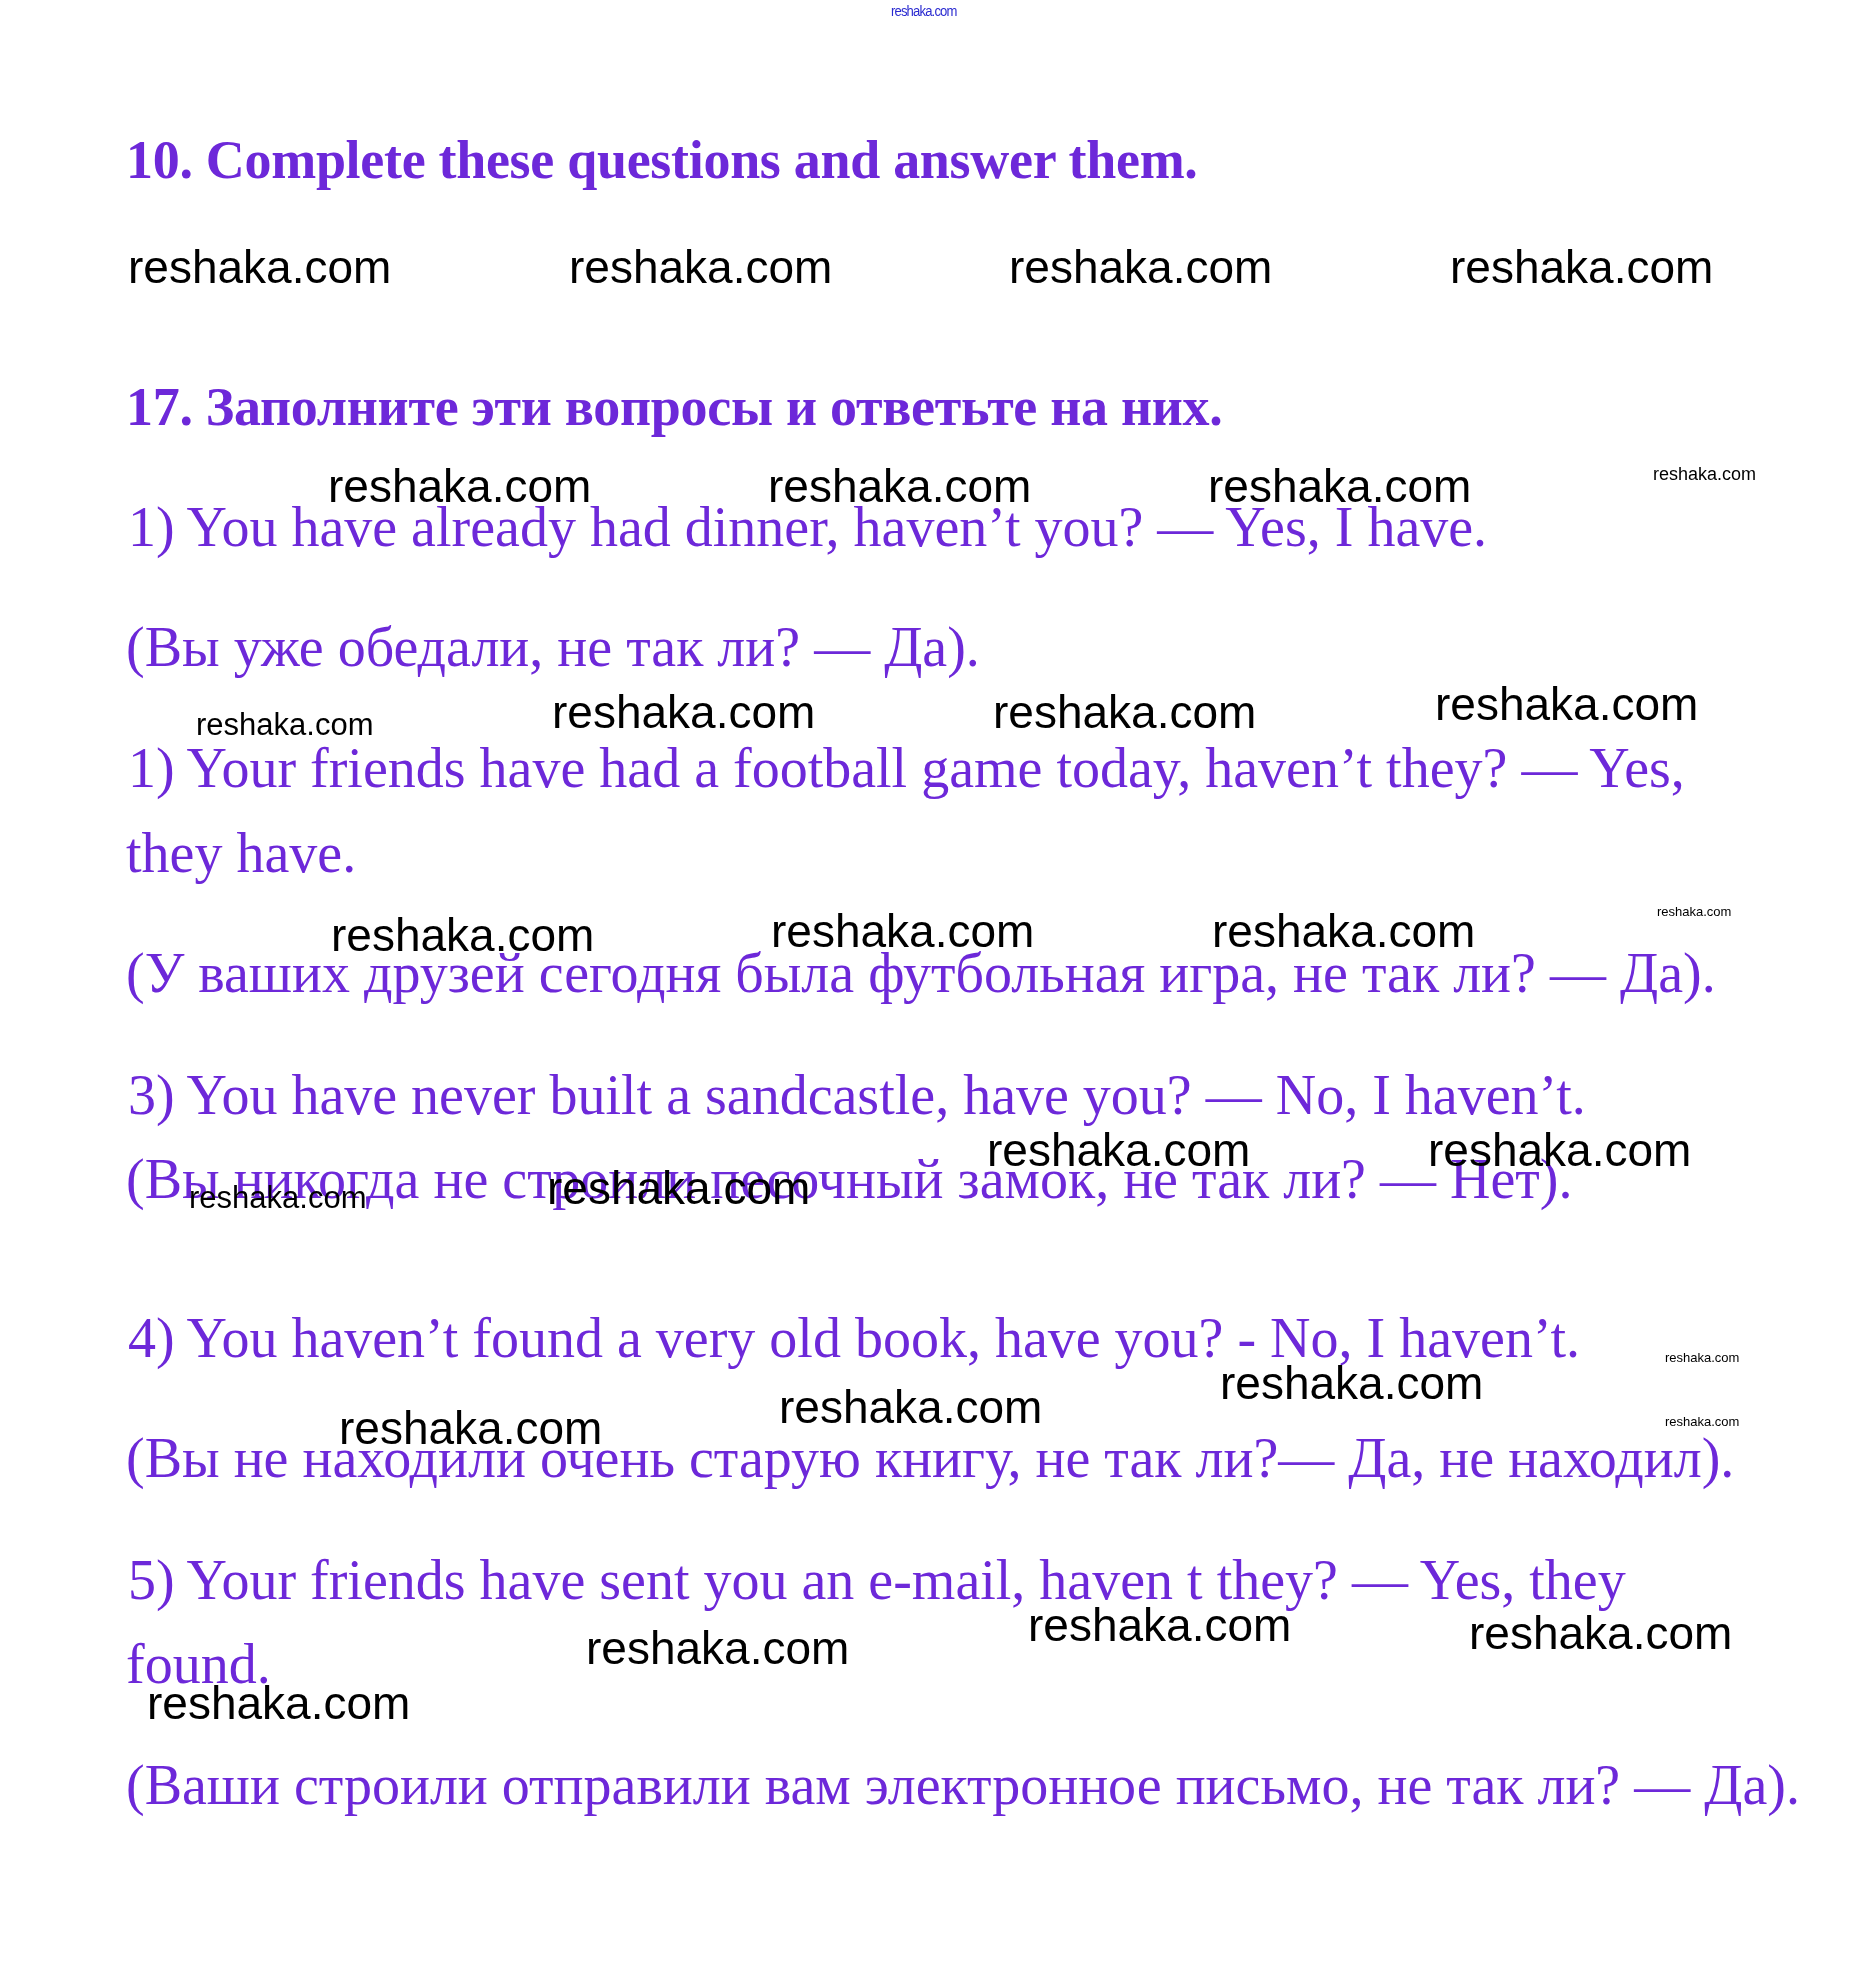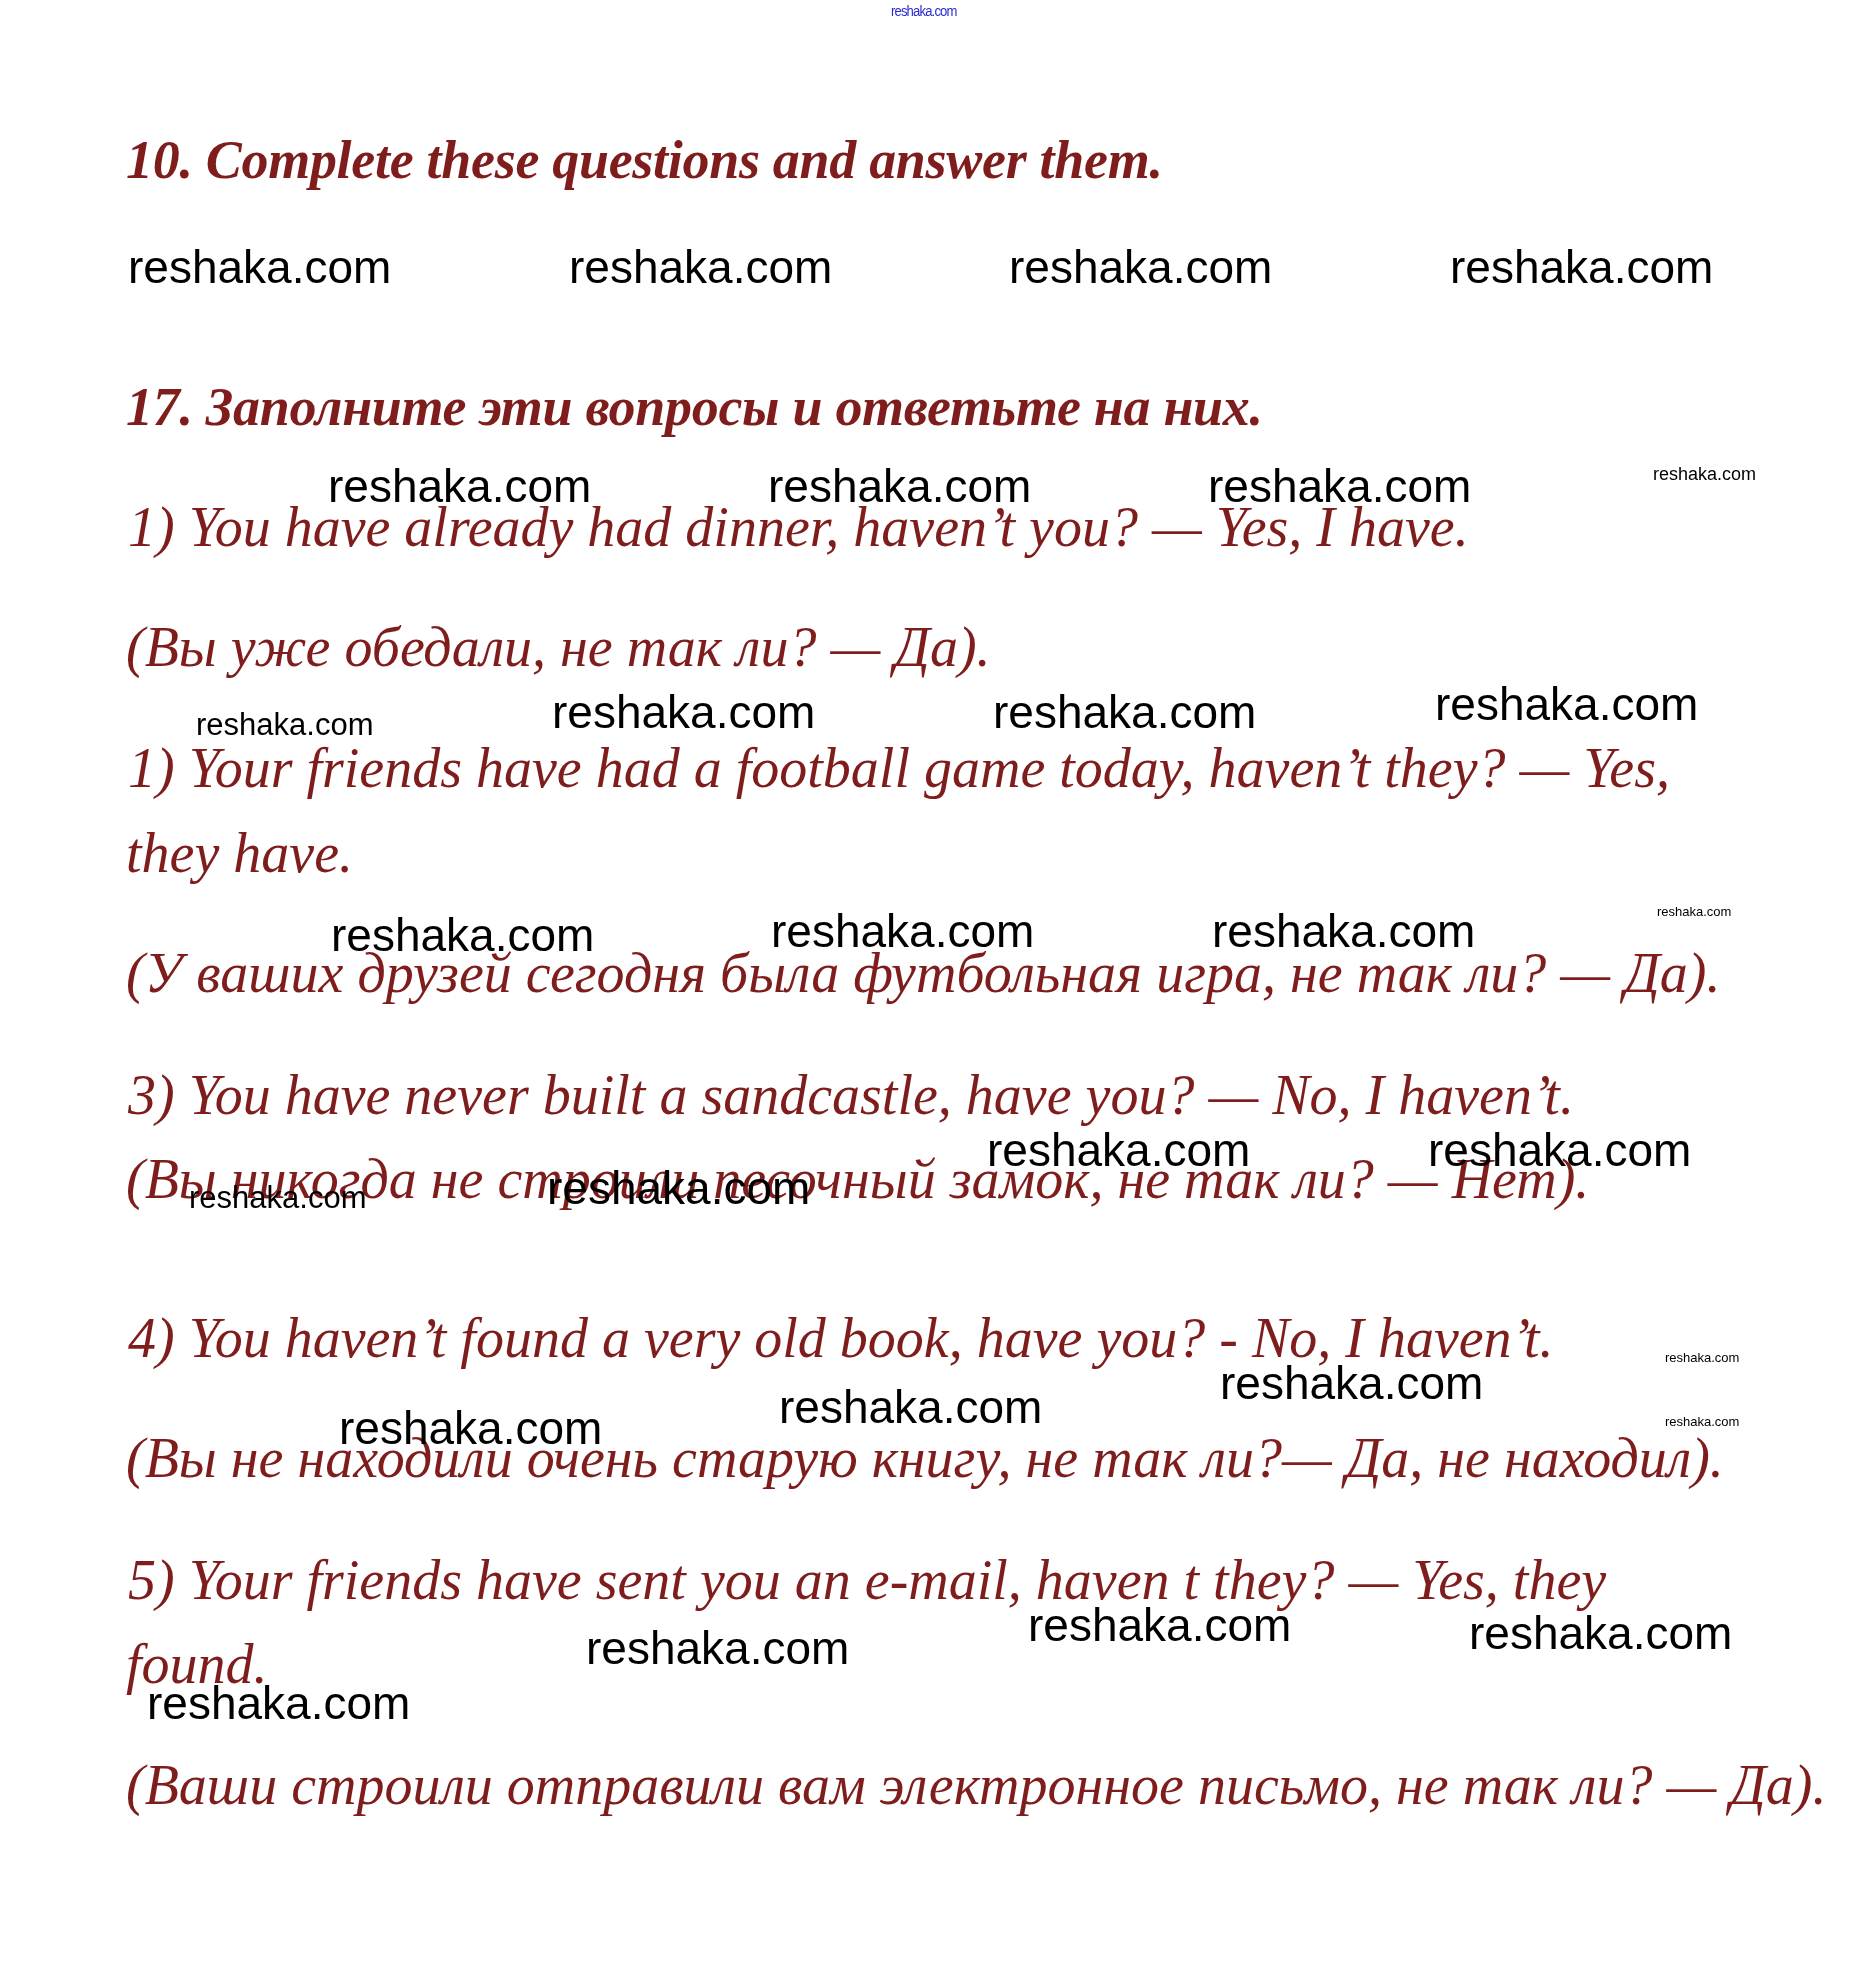--- a/index.html
+++ b/index.html
@@ -1,18 +1,18 @@
 <!DOCTYPE html>
 <html><head>
 <meta charset="utf-8">
 <style>
   html, body { margin:0; padding:0; background:#ffffff; }
   body { width:1875px; height:1964px; position:relative; overflow:hidden; }
   .abs { position:absolute; white-space:nowrap; line-height:1; }
-  .serif { font-family:"Liberation Serif", "DejaVu Serif", serif; color:#7f1d1d;font-style:italic; }
+  .serif { font-family:"Liberation Serif", "DejaVu Serif", serif; color:#6d28d9; }
   .heading { font-size:54px; font-weight:bold; letter-spacing:-0.3px; }
   .body-line { font-size:56px; }
   .wm { font-family:"Liberation Sans", "DejaVu Sans", sans-serif; color:#000; }
   .wm-l { font-size:46px; }
   .wm-m { font-size:31px; }
   .wm-s { font-size:18px; }
   .wm-xs { font-size:13px; }
   .wm-top { font-size:15.4px; color:#2a2ad0; letter-spacing:-1px; transform:scaleX(0.85); transform-origin:left top; }
 </style>
 </head>

